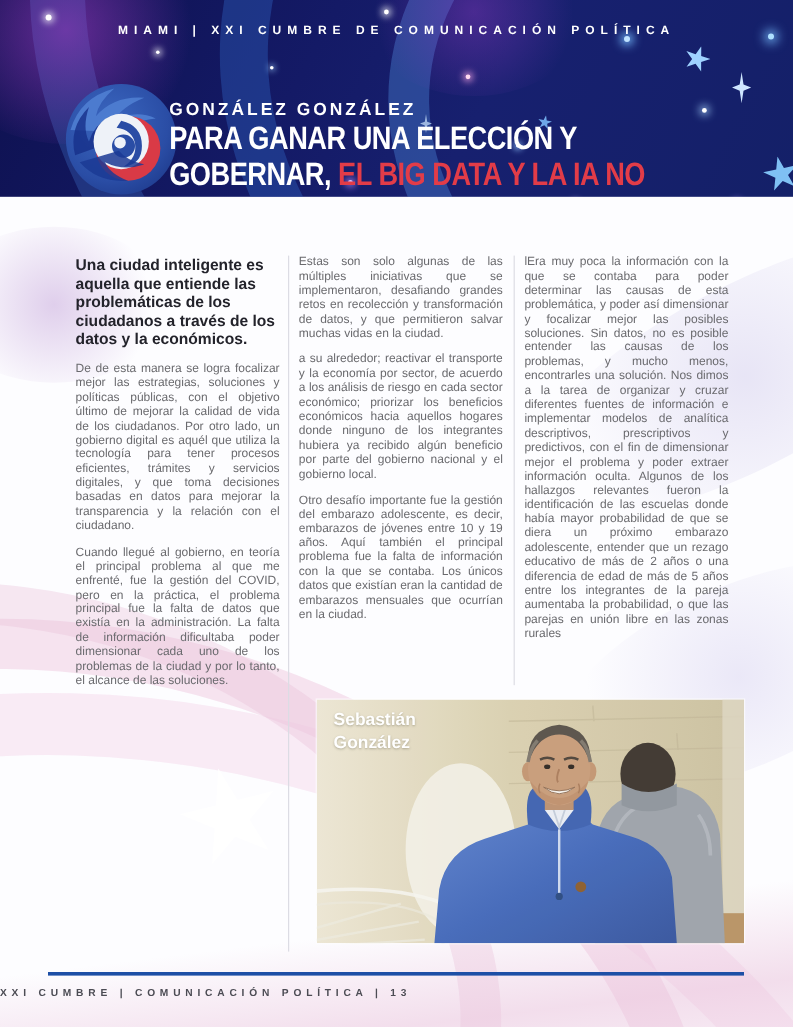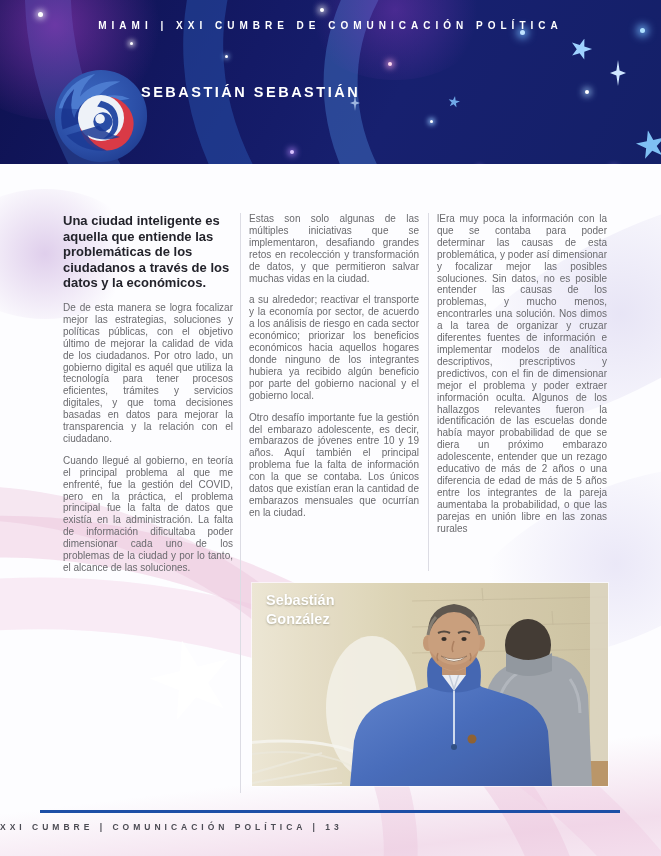--- a/index.html
+++ b/index.html
@@ -49,21 +49,21 @@
 
   .col{position:absolute;top:14px;width:170px;z-index:2;text-align:justify;}
   .col p{margin:0 0 10px 0;font-size:10px;line-height:11.9px;color:#6a6a6e;}
   .col p.lead{font-size:13px;line-height:15.6px;font-weight:bold;color:#23232b;text-align:left;margin-bottom:11px;}
   .col p.bold{font-weight:bold;color:#36363e;}
   .c1{left:63px;} .c2{left:249px;} .c3{left:437px;}
   .vdiv{position:absolute;width:1px;background:#dcdce4;top:14px;z-index:1;}
   .d1{left:240px;height:580px;} .d2{left:428px;height:358px;}
 
   
-  .photo{position:absolute;left:252px;top:384px;width:356px;height:203px;z-index:3;margin:0;
+  .photo{position:absolute;left:264px;top:384px;width:356px;height:203px;z-index:3;margin:0;
          box-shadow:0 0 0 1px rgba(255,255,255,.6);}
   .photo svg{display:block;}
   .caption{position:absolute;left:14px;top:8px;color:#fff;font-weight:bold;font-size:14.5px;line-height:19px;
            text-shadow:0 1px 2px rgba(60,60,40,.35);}
 
   
   .footer{position:absolute;left:0;top:810px;width:661px;z-index:6;}
   .rule{position:absolute;left:40px;top:0;width:580px;height:3px;background:#1d4fa6;}
   .foottext{position:absolute;left:0;top:12px;width:100%;
             font-size:8.5px;font-weight:bold;letter-spacing:4px;color:#4c4c54;}
@@ -115,21 +115,32 @@
         <path d="M10,64 Q4,40 22,22 Q16,40 22,52 Q26,38 40,30 Q34,44 38,54 Z" fill="#16308a" opacity=".8"></path>
         <circle cx="56" cy="58" r="28" fill="#d93a46"></circle>
         <circle cx="50" cy="52" r="24" fill="#eef2f8"></circle>
         <path d="M50,34 Q68,38 68,56 Q68,72 52,74 Q64,66 62,54 Q60,42 46,40 Z" fill="#2a4da5"></path>
         <circle cx="52" cy="56" r="10" fill="#2a4da5"></circle>
         <circle cx="49" cy="53" r="5" fill="#eef2f8"></circle>
         <path d="M14,70 Q30,88 56,86 Q40,80 36,70 Q52,78 70,72 Q54,68 48,60 Z" fill="#1b3a94" opacity=".85"></path>
       </svg>
     </div>
 
-    <div class="kicker">SEBASTIÁN SEBASTIÁN</div>
+    <div class="kicker">GONZÁLEZ GONZÁLEZ</div>
+    <div class="titlebox">
+      <div class="tline">
+        <span>PARA GANAR UNA ELECCIÓN Y</span>
+      </div>
+      <div class="tline">
+        <span>GOBERNAR,</span><span class="tred">EL BIG DATA Y LA IA NO</span>
+      </div>
+      <div class="tline">
+        <span class="tred">SON SUFICIENTES</span>
+      </div>
+    </div>
   </header>
 
   <main class="content">
     <div class="deco smudge1"></div>
     <div class="deco lav1"></div>
     <div class="deco lav2"></div>
     <div class="deco ring r1"></div>
     <div class="deco ring r2"></div>
     <div class="deco ring r3"></div>
     <div class="deco pinkband"></div>

